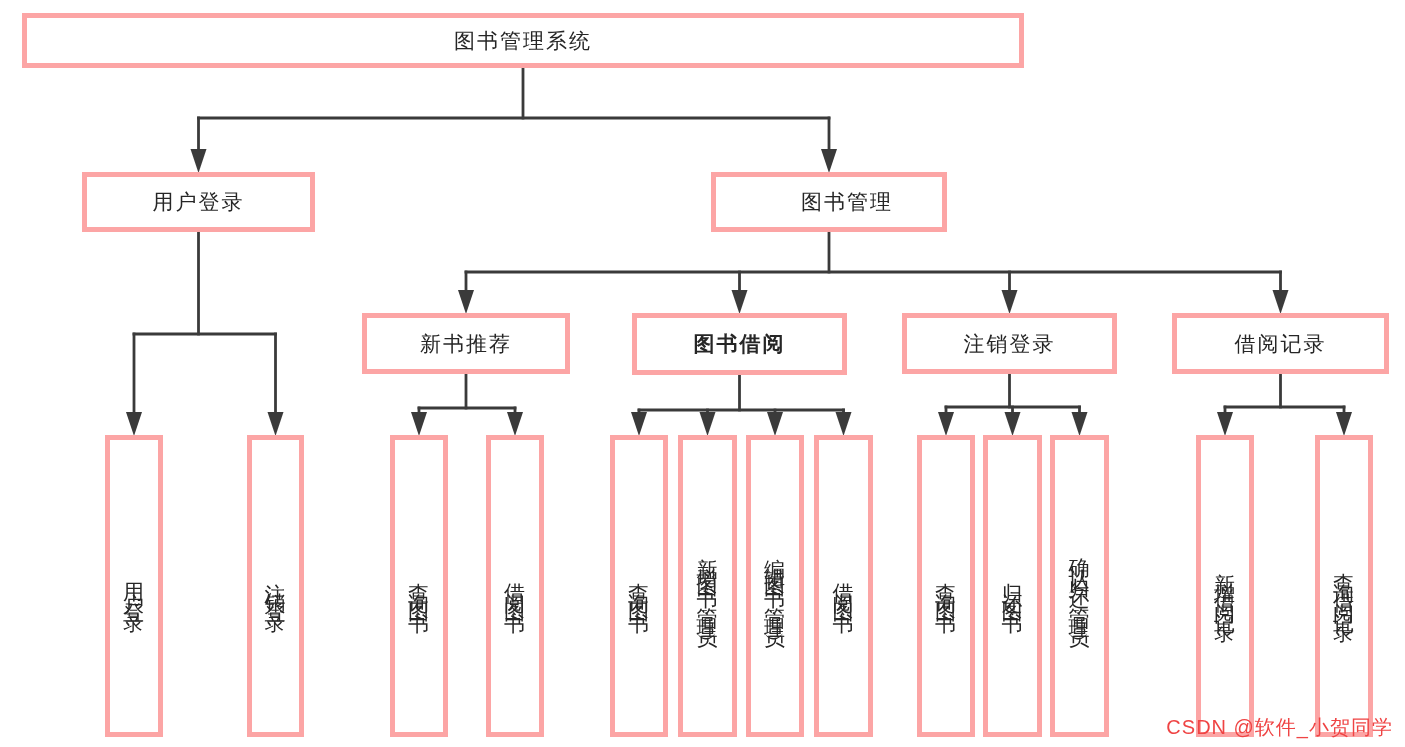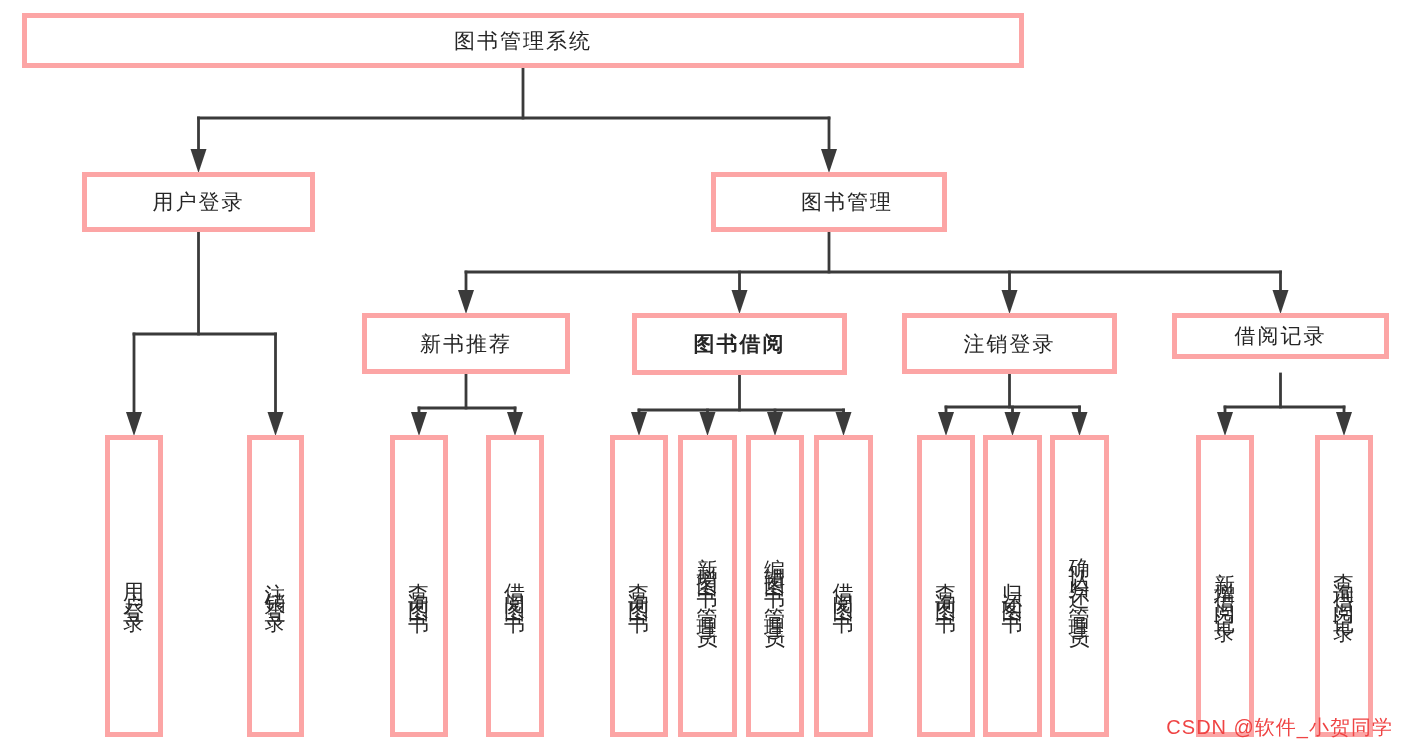--- a/index.html
+++ b/index.html
@@ -119,21 +119,21 @@
       <div class="node horizontal" style="left: 711px; top: 172px; width: 236px; height: 60px; padding-left: 36px;">图书管理</div>
       <div class="node vertical" style="left: 105px; top: 435px; width: 58px; height: 302px;">
         <span class="vlabel">用户登录</span>
       </div>
       <div class="node vertical" style="left: 247px; top: 435px; width: 57px; height: 302px;">
         <span class="vlabel">注销登录</span>
       </div>
       <div class="node horizontal" style="left: 362px; top: 313px; width: 208px; height: 61px; text-align: center;">新书推荐</div>
       <div class="node horizontal" style="left: 632px; top: 313px; width: 215px; height: 62px; font-weight: bold;">图书借阅</div>
       <div class="node horizontal" style="left: 902px; top: 313px; width: 215px; height: 61px;">注销登录</div>
-      <div class="node horizontal" style="left: 1172px; top: 313px; width: 217px; height: 46px;">借阅记录</div>
+      <div class="node horizontal" style="left: 1172px; top: 313px; width: 217px; height: 61px;">借阅记录</div>
       <div class="node vertical" style="left: 390px; top: 435px; width: 58px; height: 302px;">
         <span class="vlabel">查询图书</span>
       </div>
       <div class="node vertical" style="left: 486px; top: 435px; width: 58px; height: 302px;">
         <span class="vlabel">借阅图书</span>
       </div>
       <div class="node vertical" style="left: 610px; top: 435px; width: 58px; height: 302px;">
         <span class="vlabel">查询图书</span>
       </div>
       <div class="node vertical" style="left: 678px; top: 435px; width: 59px; height: 302px;">

